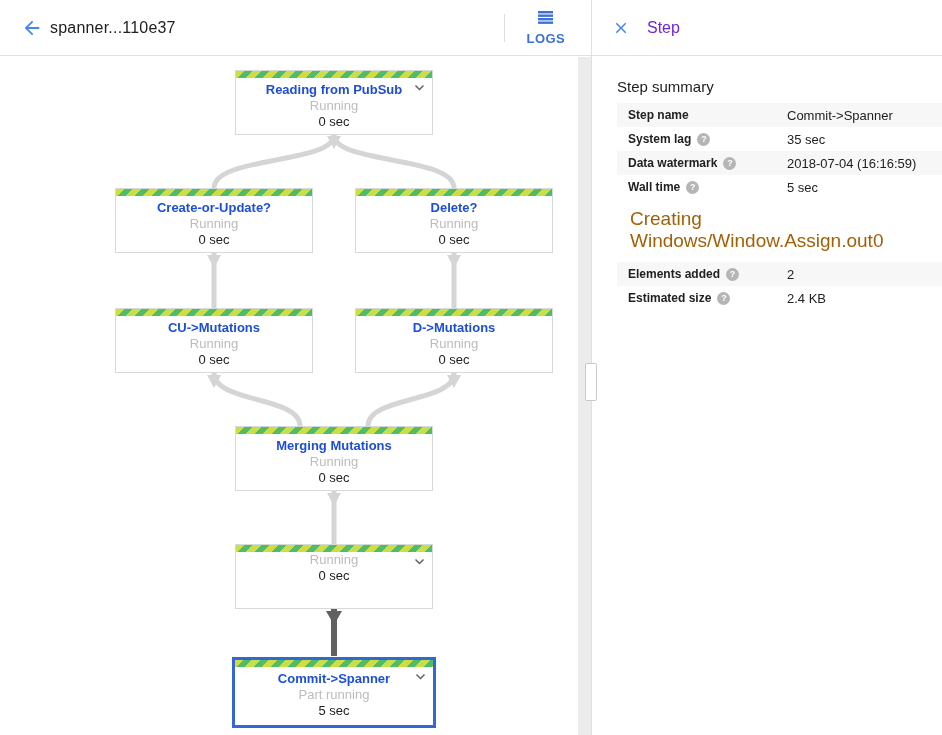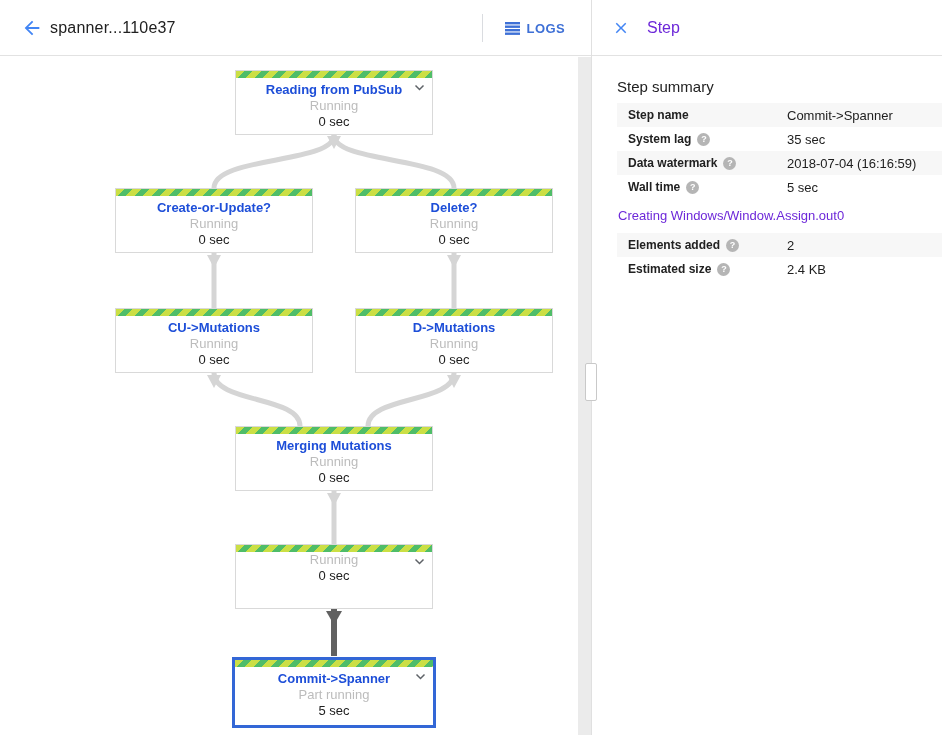--- a/index.html
+++ b/index.html
@@ -17,21 +17,21 @@
   .topbar-left {
     position:absolute; left:0; top:0; width:591px; height:56px;
     display:flex; align-items:center;
   }
   .back-btn { margin-left:20px; width:24px; height:24px; display:flex; align-items:center; justify-content:center; cursor:pointer; }
   .job-title { margin-left:6px; font-size:16px; color:#212121; letter-spacing:.2px; }
   .logs-area { position:absolute; right:0; top:0; height:56px; display:flex; align-items:center; }
   .logs-divider { width:1px; height:28px; background:#dadce0; }
   .logs-btn {
     display:flex; align-items:center; gap:7px; padding:0 26px 0 22px;
-    color:#3e70d6; font-size:13px; font-weight:bold; letter-spacing:.4px; cursor:pointer;
+    color:#3e70d6; font-size:13px; font-weight:bold; letter-spacing:.4px; cursor:pointer;flex-direction:column;
   }
 
   
   .panel-header {
     position:absolute; left:592px; top:0; width:350px; height:56px;
     display:flex; align-items:center;
   }
   .close-btn { margin-left:17px; width:24px; height:24px; display:flex; align-items:center; justify-content:center; cursor:pointer; }
   .panel-title { margin-left:14px; font-size:16px; color:#6d28d9; }
 
@@ -57,21 +57,21 @@
   }
   .node .nt { font-size:13px; font-weight:bold; color:#1d4ed8; line-height:16px; margin-top:4px; }
   .node .ns { font-size:13px; color:#bcbcbc; line-height:16px; }
   .node .nd { font-size:13px; color:#212121; line-height:16px; }
   .node .chev { position:absolute; right:7px; top:13px; line-height:0; cursor:pointer; }
   .node.selected { width:204px; height:71px; border:3px solid #3367d6; }
 
   
   .panel { position:absolute; left:592px; top:56px; width:350px; height:679px; background:#fff; }
   .sec-heading { margin:22px 0 8px 25px; font-size:15px; color:#212121; }
-  .collection-name { margin:9px 0 10px 26px; font-size:13px; color:#6d28d9; }
+  .collection-name { margin:9px 0 10px 38px; font-size:19px; color:#a16207; }
   .kv-table { width:325px; margin-left:25px; }
   .kv-row { display:flex; align-items:center; height:24px; padding-left:11px; font-size:13px; }
   .kv-row.alt { background:#f7f7f7; }
   .kv-label { width:159px; display:flex; align-items:center; gap:6px; font-size:12px; font-weight:bold; color:#212121; }
   .kv-value { color:#212121; }
   .help-icon {
     width:13px; height:13px; border-radius:50%; background:#b5b5b5; color:#fff;
     display:inline-flex; align-items:center; justify-content:center; flex:0 0 13px;
     font-size:9px; font-weight:bold; cursor:pointer;
   }

